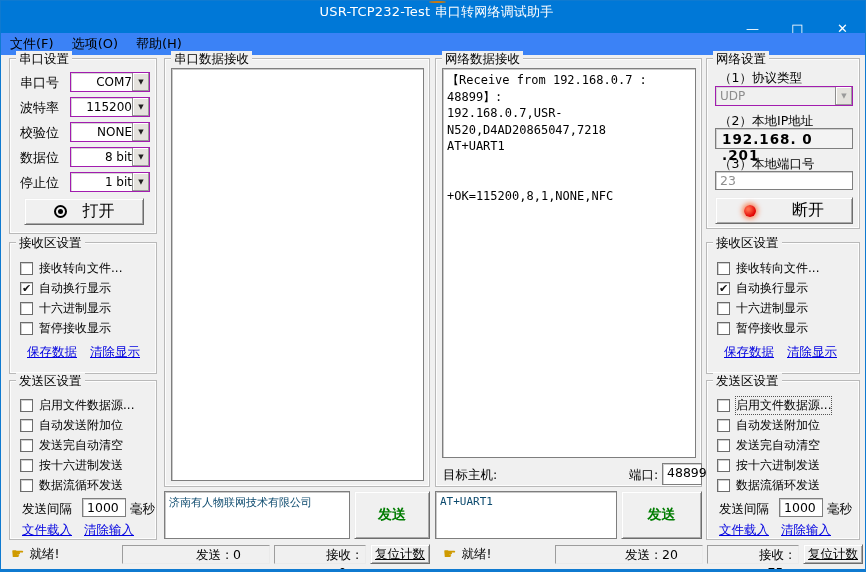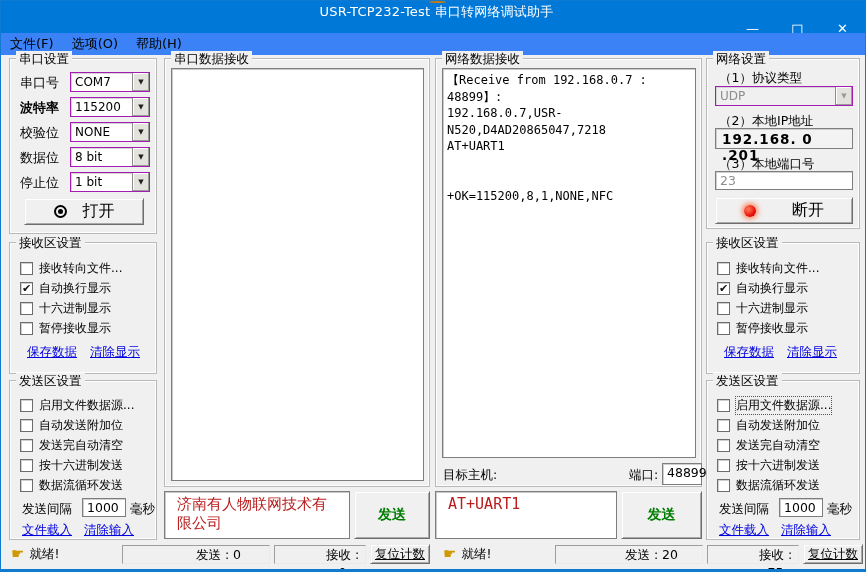--- a/index.html
+++ b/index.html
@@ -39,21 +39,21 @@
   
   .btn3d { position:absolute; background:#f0f0f0; border:1px solid; border-color:#eee #6d6d6d #6d6d6d #eee; box-shadow:inset 1px 1px 0 #fff, inset -1px -1px 0 #a9a9a9; display:flex; align-items:center; justify-content:center; }
   .btn-open-label, .btn-disc-label { font-size:16px; margin-left:16px; }
   .fisheye { width:13px; height:13px; border-radius:50%; border:2px solid #000; position:relative; }
   .fisheye::after { content:""; position:absolute; left:2px; top:2px; width:5px; height:5px; border-radius:50%; background:#000; }
   .reddot { width:12px; height:12px; border-radius:50%; background:radial-gradient(circle at 35% 35%, #ff6a4a 10%, #e00000 70%); box-shadow:0 0 5px 2px rgba(255,70,0,.6); }
   .send-btn { font-size:14px; font-weight:bold; color:#007c00; }
   
   .sunken { background:#fff; border:1px solid #7e7e7e; box-shadow:inset 1px 1px 0 #c9c9c9; }
   .rx-text { position:absolute; font-family:"DejaVu Sans Mono", monospace; font-size:12px; line-height:16.5px; color:#000; white-space:pre-wrap; padding:3px 4px; overflow:hidden; }
-  .tx-text { position:absolute; font-family:"DejaVu Sans Mono", monospace; font-size:15px; color:#b91c1c; padding:3px 12px; overflow:hidden; }
+  .tx-text { position:absolute; font-family:"DejaVu Sans Mono", monospace; font-size:11px; color:#0c4a6e; padding:3px 4px; overflow:hidden; }
   .mini-input { position:absolute; background:#fff; border:1px solid #7e7e7e; box-shadow:inset 1px 1px 0 #cfcfcf; font-size:12.5px; padding:1px 0 0 4px; }
   .ipbox { position:absolute; background:#fff; border:1px solid #7e7e7e; box-shadow:inset 1px 1px 0 #cfcfcf; font-size:13.5px; font-weight:bold; letter-spacing:1px; padding:2px 0 0 6px; color:#000; }
   
   .statusbar { position:absolute; top:540px; height:26px; display:flex; align-items:center; font-size:12.5px; background:#f0f0f0; }
   .hand { color:#cf9a00; font-size:15px; margin:0 5px 0 8px; }
   .stat-panel { height:19px; line-height:18px; text-align:center; border:1px solid; border-color:#9d9d9d #eaeaea #eaeaea #9d9d9d; margin-right:4px; background:#f0f0f0;padding-left:45px; }
   .reset-btn { height:20px; line-height:18px; padding:0 4px; text-decoration:underline; background:#f0f0f0; border:1px solid; border-color:#eee #6d6d6d #6d6d6d #eee; box-shadow:inset 1px 1px 0 #fff, inset -1px -1px 0 #a9a9a9; margin-right:2px; white-space:nowrap; cursor:pointer; }
 </style>
 </head>
 <body>
@@ -69,30 +69,30 @@
       <div class="winbtn">✕</div>
     </div>
   </div>
 
   <div class="menubar">
     <div class="menu-item">文件(F)</div>
     <div class="menu-item">选项(O)</div>
     <div class="menu-item">帮助(H)</div>
   </div>
 
-  <div class="gb" style="left:8px;top:57px;width:148px;height:176px;">
+  <div class="gb" style="left:8px;top:57px;width:148px;height:176px;text-align:right;">
     <span class="legend">串口设置</span>
 
     <span class="lbl" style="left:10px;top:15px;">串口号</span>
     <div class="combo" style="left:60px;top:13px;width:80px;">
       <span class="val">COM7</span>
       <span class="drop">▼</span>
     </div>
 
-    <span class="lbl" style="left:10px;top:40px;font-weight:bold;">波特率</span>
+    <span class="lbl" style="left:10px;top:40px;">波特率</span>
     <div class="combo" style="left:60px;top:38px;width:80px;">
       <span class="val">115200</span>
       <span class="drop">▼</span>
     </div>
 
     <span class="lbl" style="left:10px;top:65px;">校验位</span>
     <div class="combo" style="left:60px;top:63px;width:80px;">
       <span class="val">NONE</span>
       <span class="drop">▼</span>
     </div>

